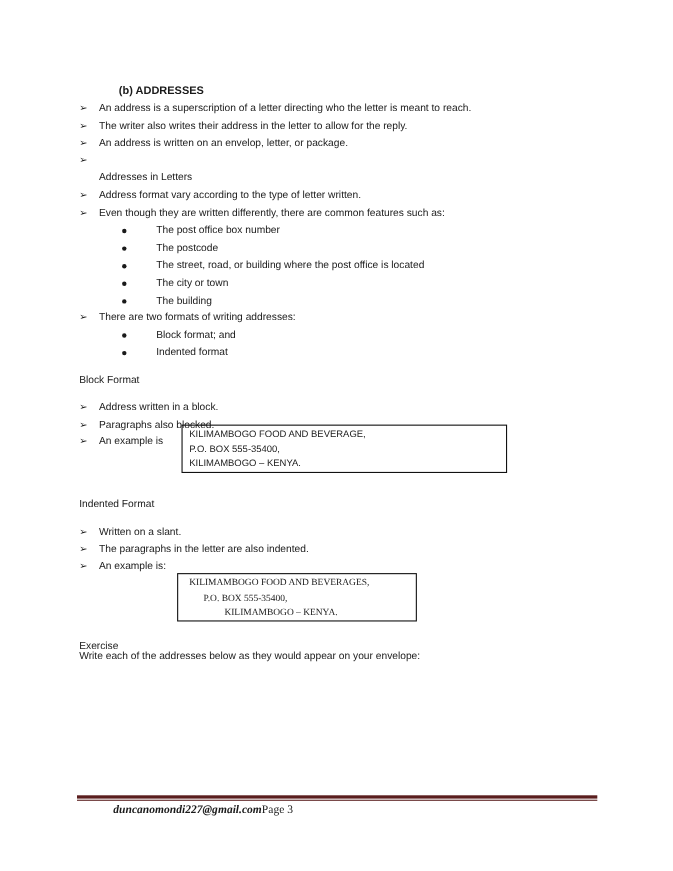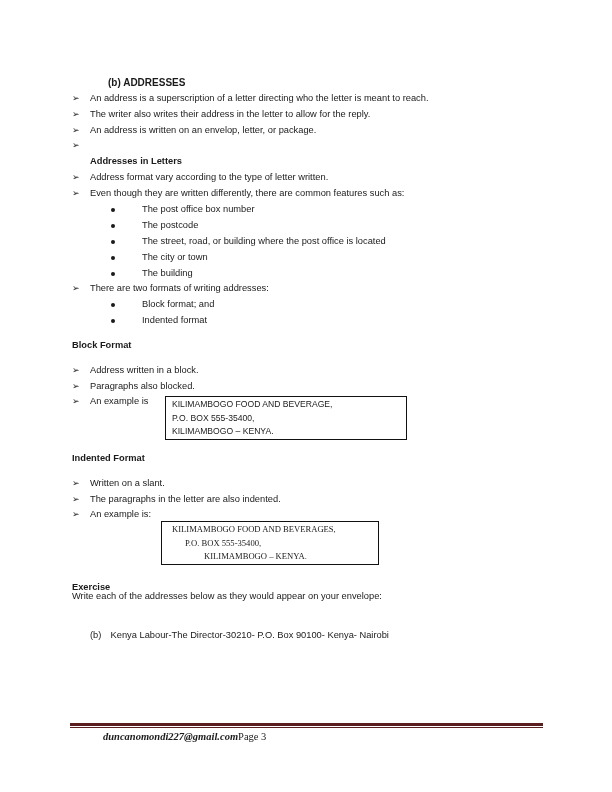--- a/index.html
+++ b/index.html
@@ -15,21 +15,21 @@
       color: #1a1a1a;
       font-size: 9.3px;
       overflow: hidden;
     }
     .page {
       position: absolute;
       left: 0; top: 0;
       width: 612px; height: 792px;
     }
     .abs { position: absolute; white-space: nowrap; }
-    .bold { font-weight: bold; }
+    .bold { font-weight: normal; }
     .h-main { font-size: 10px; font-weight: bold; margin-left: 18px; }
     .arrow-item { position: absolute; height: 14px; }
     .arrow-item .arrow {
       position: absolute;
       left: 0;
       top: 0;
       font-size: 9px;
       color: #1a1a1a;
     }
     .arrow-item .txt {
@@ -163,21 +163,21 @@
   </div>
   <div class="arrow-item" style="left:72px; top:381px;">
     <span class="arrow">➢</span>
     <span class="txt">Paragraphs also blocked.</span>
   </div>
   <div class="arrow-item" style="left:72px; top:396px;">
     <span class="arrow">➢</span>
     <span class="txt">An example is</span>
   </div>
 
-  <div class="addr-box" style="left:165px; top:396px; width:242px; height:44px;">
+  <div class="addr-box" style="left:165px; top:386px; width:296px; height:44px;">
     <span class="line">KILIMAMBOGO FOOD AND BEVERAGE,</span>
     <span class="line">P.O. BOX 555-35400,</span>
     <span class="line">KILIMAMBOGO – KENYA.</span>
   </div>
 
   <div class="abs bold" style="left:72px; top:453px;">Indented Format</div>
 
   <div class="arrow-item" style="left:72px; top:478px;">
     <span class="arrow">➢</span>
     <span class="txt">Written on a slant.</span>
@@ -194,25 +194,20 @@
   <div class="addr-box" style="left:161px; top:521px; width:218px; height:44px;font-family:Liberation Serif, serif;">
     <span class="line" style="padding-left:4px;">KILIMAMBOGO FOOD AND BEVERAGES,</span>
     <span class="line" style="padding-left:17px;">P.O. BOX 555-35400,</span>
     <span class="line" style="padding-left:36px;">KILIMAMBOGO – KENYA.</span>
   </div>
 
   <div class="abs bold" style="left:72px; top:582px;">Exercise</div>
 
   <div class="abs" style="left:72px; top:591px;">Write each of the addresses below as they would appear on your envelope:</div>
 
-  <div class="abs" style="left:90px; top:630px;">
-    <span>(b)</span>
-    <span style="display:inline-block; width:4px;"></span>
-    <span>Kenya Labour-The Director-30210- P.O. Box 90100- Kenya- Nairobi</span>
-  </div>
 
   <div class="footer-rule-thick"></div>
   <div class="footer-rule-thin"></div>
   <div class="footer-text">
     <span class="email">duncanomondi227@gmail.com</span><span>Page 3</span>
   </div>
 
 </div>
 
 </body></html>

